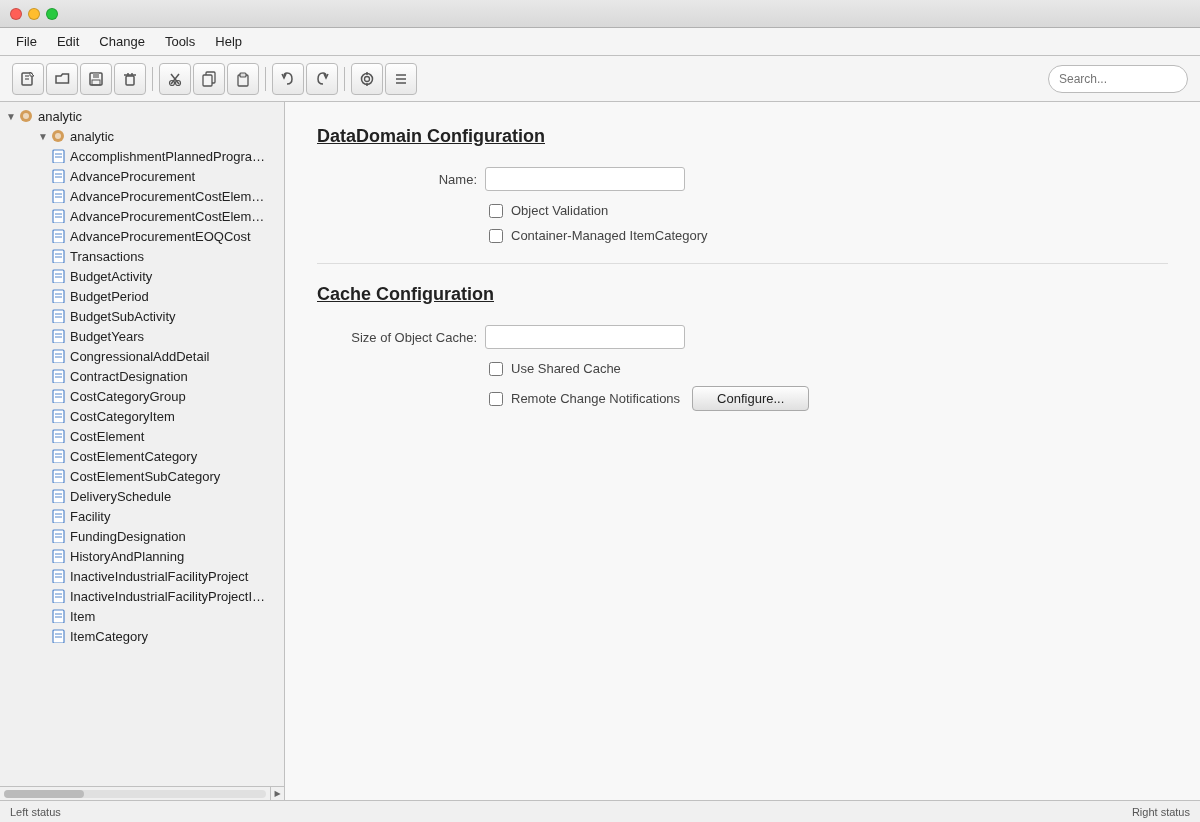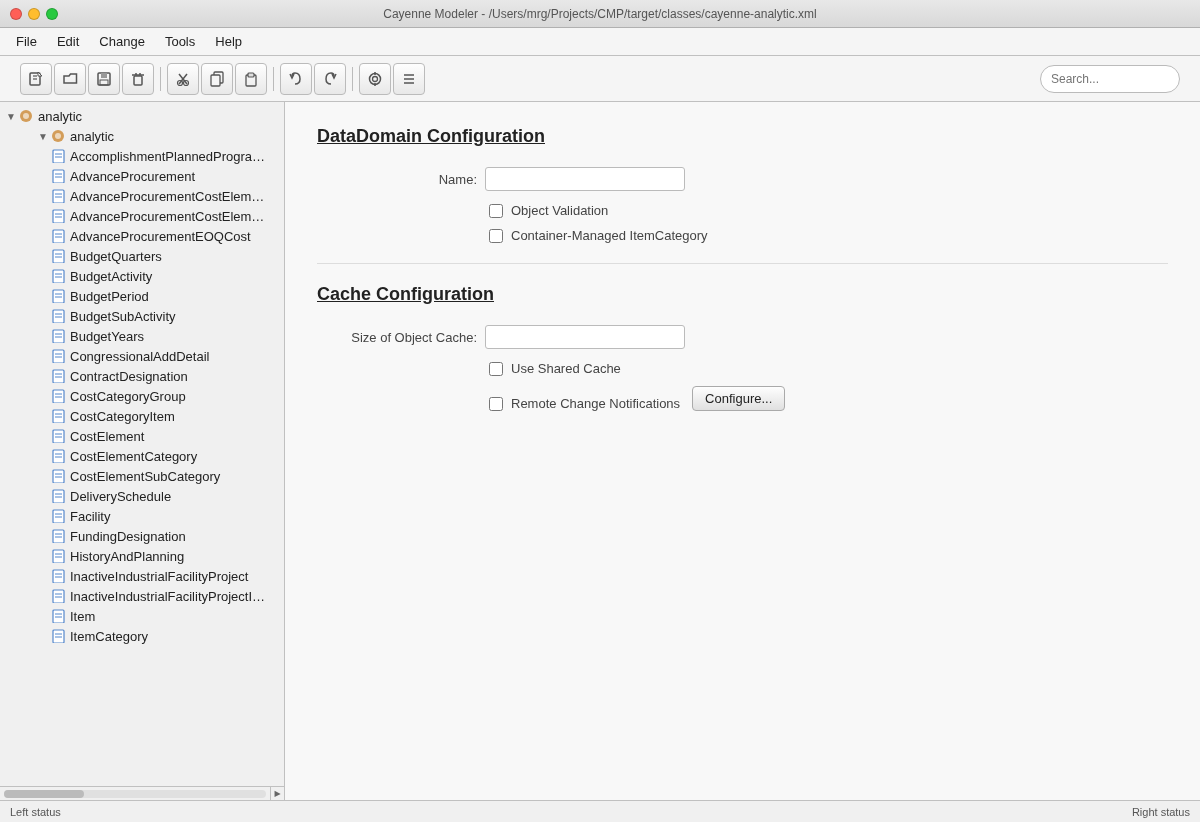--- a/index.html
+++ b/index.html
@@ -64,21 +64,21 @@
       color: #222;
     }
 
     
     .toolbar {
       height: 46px;
       background: #f5f5f5;
       border-bottom: 1px solid #c0c0c0;
       display: flex;
       align-items: center;
-      padding: 0 20px;
+      padding: 0 12px;
       gap: 2px;
       flex-shrink: 0;
     }
     .toolbar-btn {
       width: 32px;
       height: 32px;
       border: 1px solid #bbb;
       background: linear-gradient(to bottom, #fefefe, #e8e8e8);
       border-radius: 4px;
       cursor: pointer;
@@ -248,21 +248,21 @@
     }
 
     .section-divider {
       margin: 20px 0;
       border: none;
       border-top: 1px solid #ddd;
     }
 
     .configure-btn {
       margin-left: 12px;
-      padding: 4px 12px;
+      padding: 4px 24px;
       background: linear-gradient(to bottom, #fefefe, #e0e0e0);
       border: 1px solid #aaa;
       border-radius: 4px;
       font-size: 13px;
       cursor: pointer;
       color: #222;
     }
 
     
     .statusbar {
@@ -280,21 +280,20 @@
   </style>
 </head>
 <body>
 
 <div class="titlebar">
   <div class="titlebar-buttons">
     <div class="titlebar-btn close"></div>
     <div class="titlebar-btn minimize"></div>
     <div class="titlebar-btn maximize"></div>
   </div>
-  <span class="titlebar-title">Cayenne Modeler - /Users/mrg/Projects/CMP/target/classes/cayenne-analytic.xml</span>
 </div>
 
 <div class="menubar">
   <span class="menu-item">File</span>
   <span class="menu-item">Edit</span>
   <span class="menu-item">Change</span>
   <span class="menu-item">Tools</span>
   <span class="menu-item">Help</span>
 </div>
 
@@ -477,21 +476,21 @@
       <div class="tree-item">
         <span style="display:inline-block;width:32px;"></span>
         <span style="display:inline-block;width:14px;"></span>
         <span class="tree-icon icon-entity">
           <svg width="13" height="14" viewBox="0 0 13 14">
               <rect x="1" y="1" width="11" height="13" rx="1" fill="#fff" stroke="#5588cc" stroke-width="1.2"></rect>
               <line x1="3" y1="5" x2="10" y2="5" stroke="#5588cc" stroke-width="1"></line>
               <line x1="3" y1="8" x2="10" y2="8" stroke="#5588cc" stroke-width="1"></line>
             </svg>
         </span>
-        <span>BudgetQuarters</span>
+        <span>Transactions</span>
       </div>
 
       <div class="tree-item">
         <span style="display:inline-block;width:32px;"></span>
         <span style="display:inline-block;width:14px;"></span>
         <span class="tree-icon icon-entity">
           <svg width="13" height="14" viewBox="0 0 13 14">
               <rect x="1" y="1" width="11" height="13" rx="1" fill="#fff" stroke="#5588cc" stroke-width="1.2"></rect>
               <line x1="3" y1="5" x2="10" y2="5" stroke="#5588cc" stroke-width="1"></line>
               <line x1="3" y1="8" x2="10" y2="8" stroke="#5588cc" stroke-width="1"></line>
@@ -776,21 +775,21 @@
       <div class="form-row">
         <label class="form-label">Size of Object Cache:</label>
         <input class="form-input" type="text" value="" style="">
       </div>
 
       <div class="checkbox-row">
         <input type="checkbox" id="shared-cache" style="">
         <label class="checkbox-label" for="shared-cache">Use Shared Cache</label>
       </div>
 
-      <div class="checkbox-row" style="align-items:flex-end;">
+      <div class="checkbox-row" style="align-items:center;">
         <input type="checkbox" id="remote-change" style="">
         <label class="checkbox-label" for="remote-change">Remote Change Notifications</label>
         <button class="configure-btn">Configure...</button>
       </div>
     </div>
 
   </div>
 </div>
 
 <div class="statusbar">

